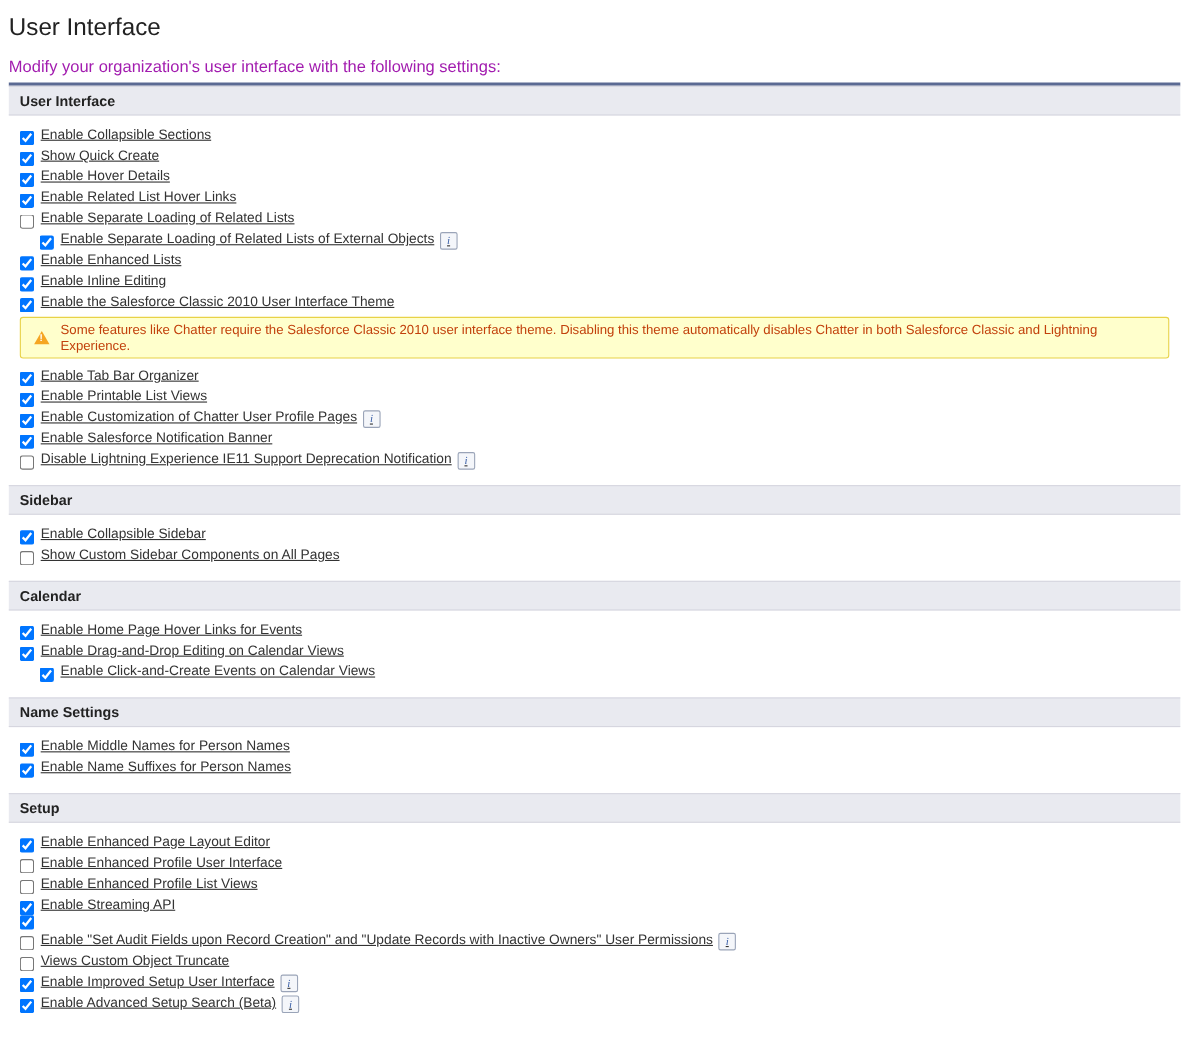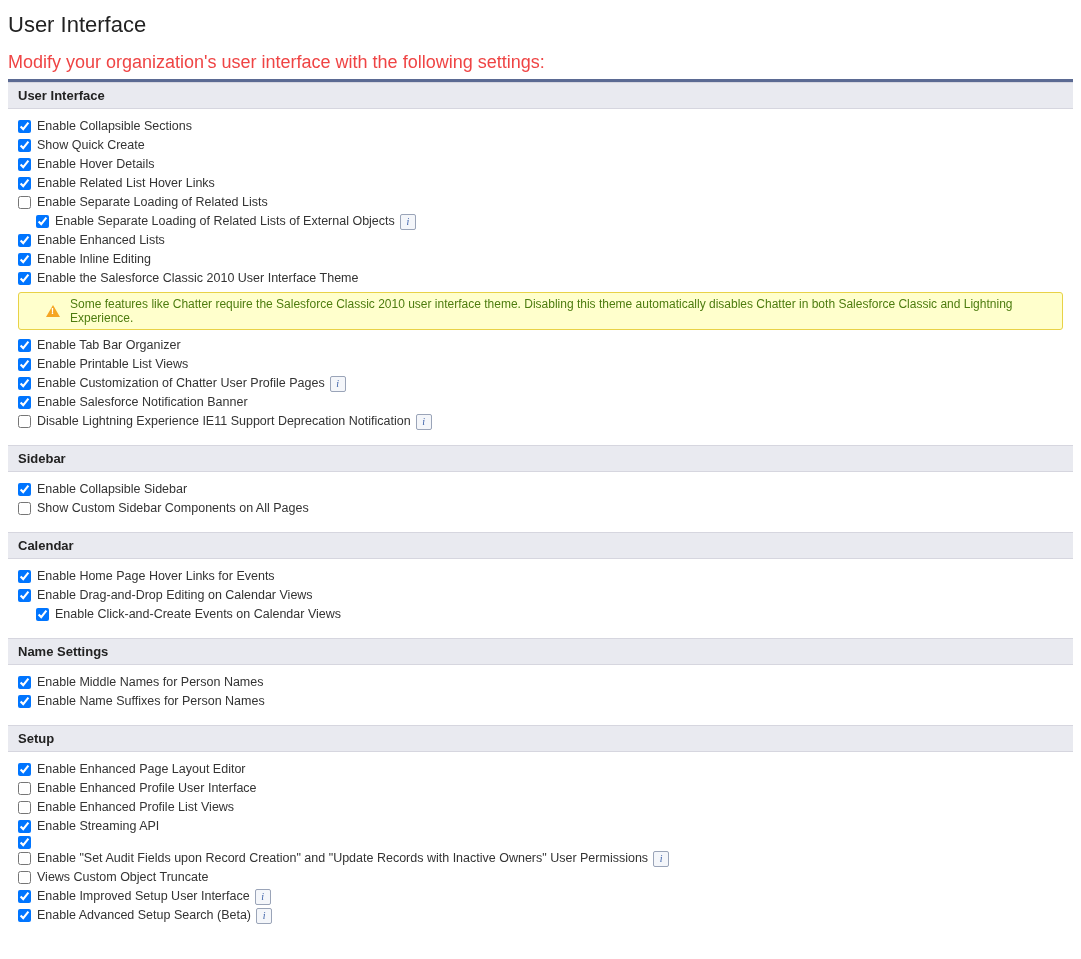--- a/index.html
+++ b/index.html
@@ -1,27 +1,27 @@
 <!DOCTYPE html>
 <html><head>
 <meta charset="utf-8">
 <style>
   html,body{margin:0;padding:0;font-family:Arial,Helvetica,sans-serif;font-size:13px;color:#222;background:#fff;}
   .page{padding:10px 8px 30px 8px;}
   h1{font-size:22px;font-weight:normal;margin:2px 0 14px 0;color:#222;}
-  .intro{font-size:18px;color:#ef4444;margin-bottom:6px;}
+  .intro{font-size:15px;color:#a21caf;margin-bottom:6px;}
   .panel{border-top:3px solid #5b6a93;}
   .section-hd{background:#e9eaf0;border-top:1px solid #d6d6df;border-bottom:1px solid #d6d6df;padding:5px 10px;font-weight:bold;font-size:13px;color:#222;}
   .section-body{padding:8px 10px 14px 10px;}
-  .row{display:flex;align-items:center;line-height:19px;color:#333;font-size:12.5px;}
+  .row{display:flex;align-items:flex-end;line-height:19px;color:#333;font-size:12.5px;text-decoration:underline;}
   .indent-1{padding-left:18px;}
   .indent-2{padding-left:36px;}
   .row input[type=checkbox]{margin:0 6px 0 0;width:13px;height:13px;}
   .info-icon{display:inline-flex;align-items:center;justify-content:center;width:14px;height:14px;border:1px solid #9aa4b8;border-radius:2px;margin-left:5px;font-family:Georgia,serif;font-style:italic;font-size:10px;color:#3a5fa7;background:#f4f6fa;cursor:pointer;}
-  .warn-box{background:#ffffcc;border:1px solid #e8d247;border-radius:3px;margin:4px 0 6px 0;padding:4px 25px;display:flex;align-items:center;gap:10px;font-size:12px;color:#4d7c0f;}
+  .warn-box{background:#ffffcc;border:1px solid #e8d247;border-radius:3px;margin:4px 0 6px 0;padding:4px 10px;display:flex;align-items:center;gap:10px;font-size:12px;color:#c2410c;}
   .warn-icon{width:0;height:0;border-left:7px solid transparent;border-right:7px solid transparent;border-bottom:12px solid #f5a623;position:relative;margin-left:2px;flex-shrink:0;}
   .warn-icon::after{content:"!";position:absolute;left:-2px;top:1px;font-size:9px;font-weight:bold;color:#fff;}
   label{cursor:default;}
 </style>
 </head>
 <body>
 
 <div class="page">
   <h1>User Interface</h1>
   <div class="intro">Modify your organization's user interface with the following settings:</div>

